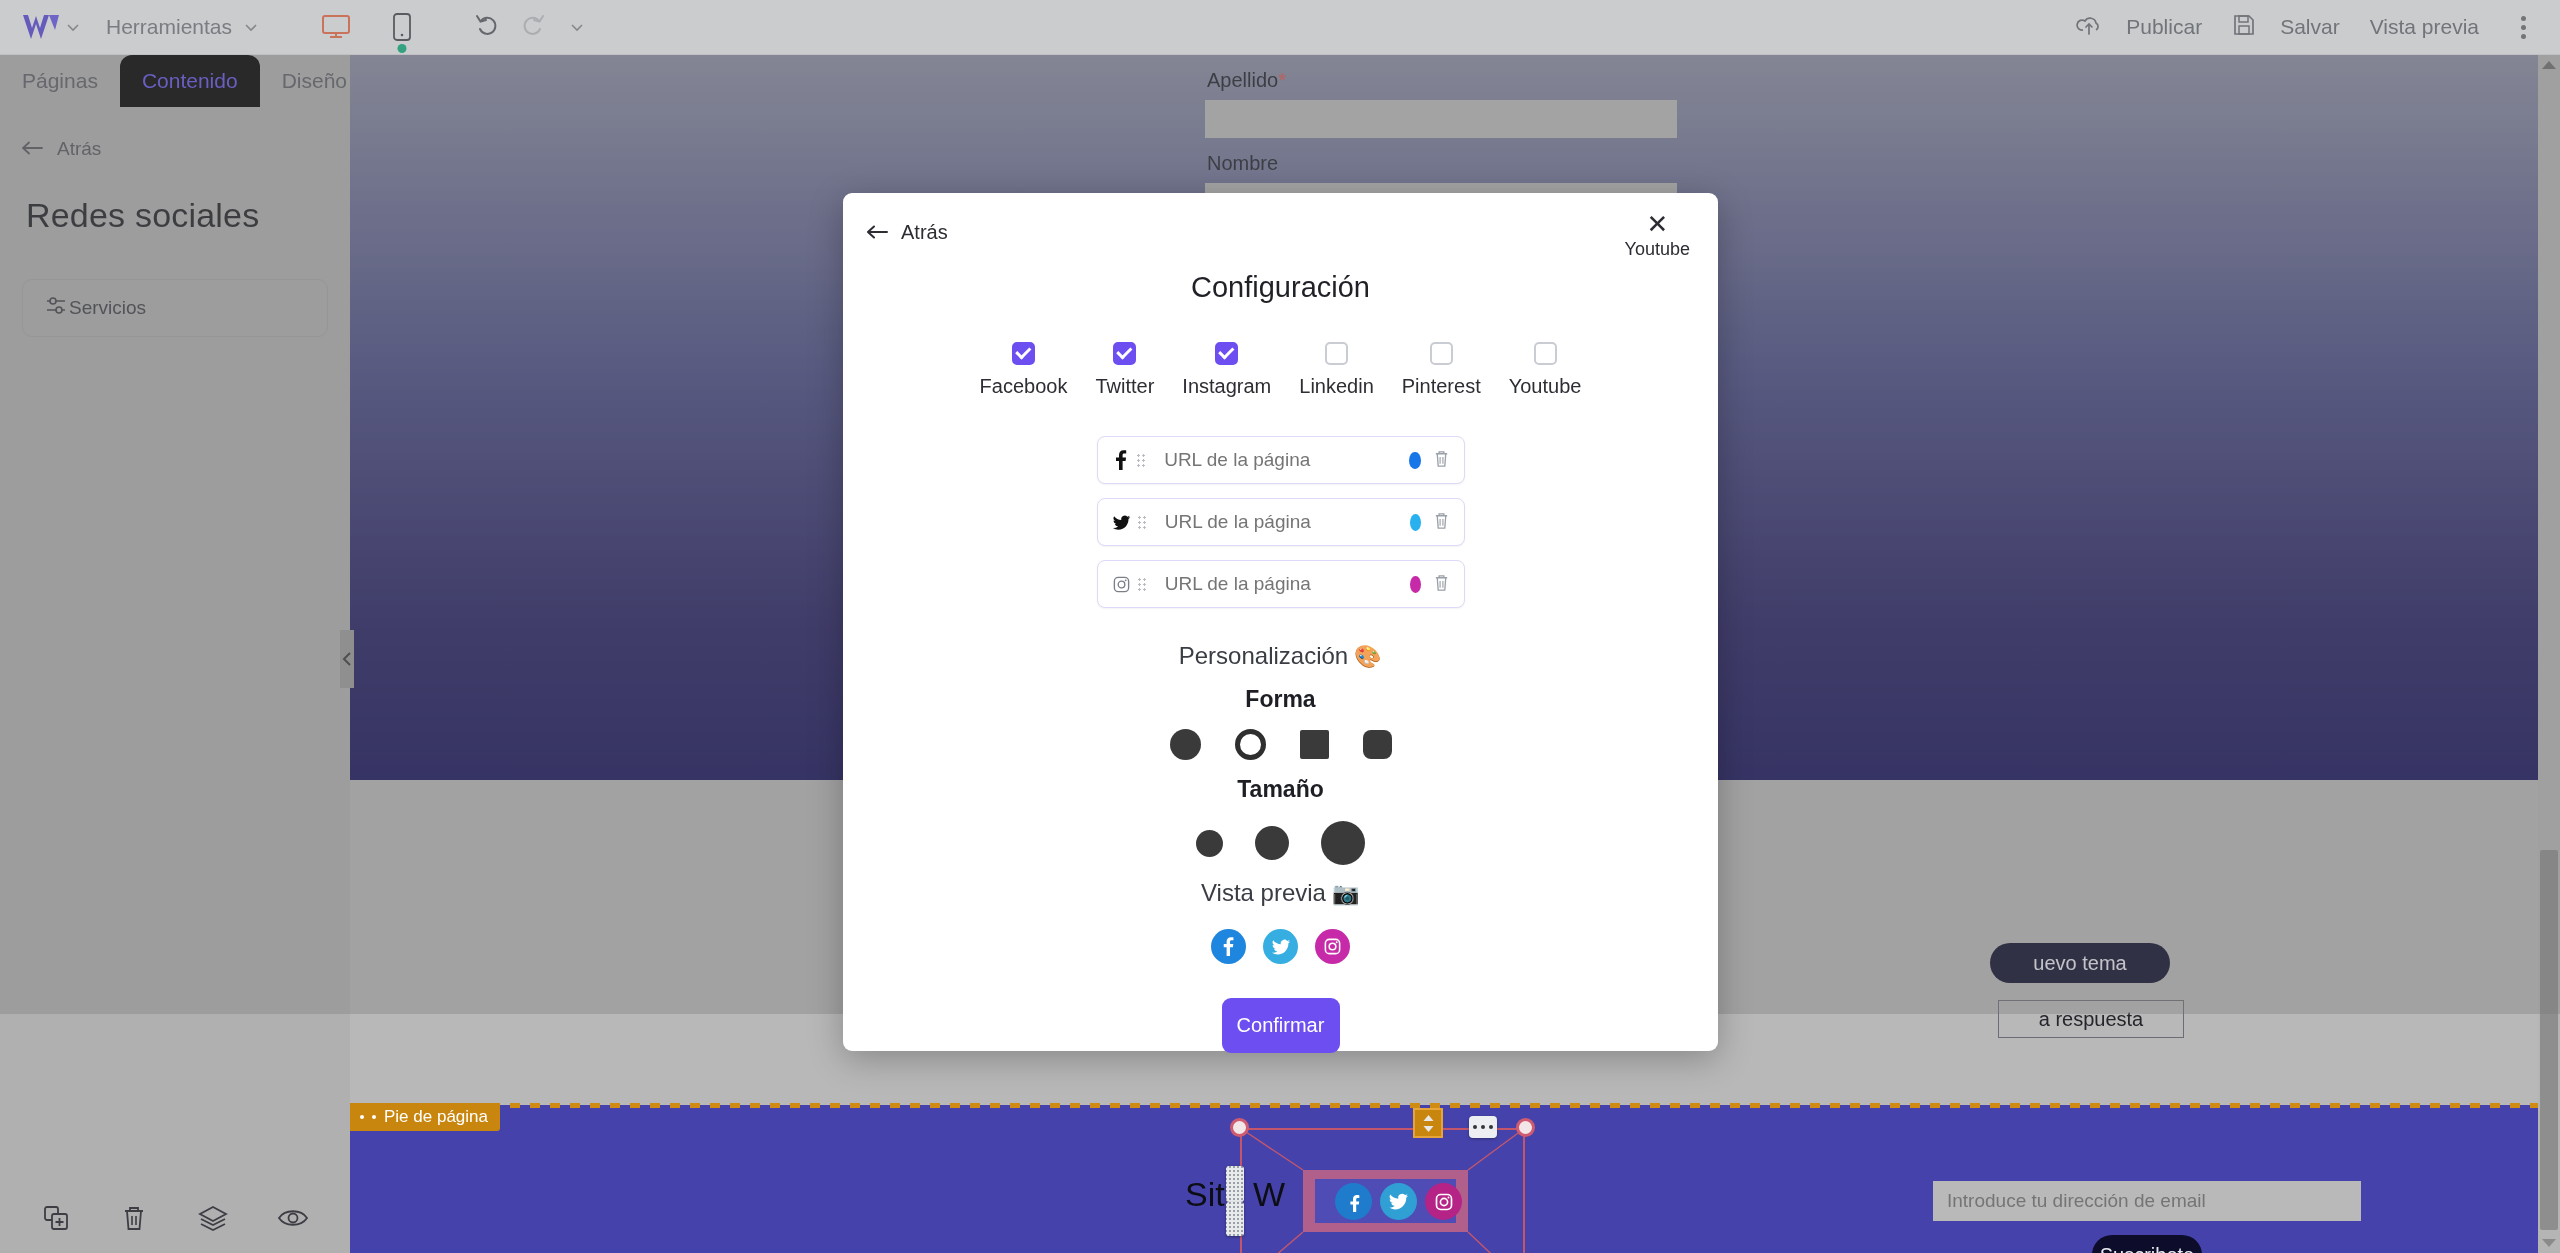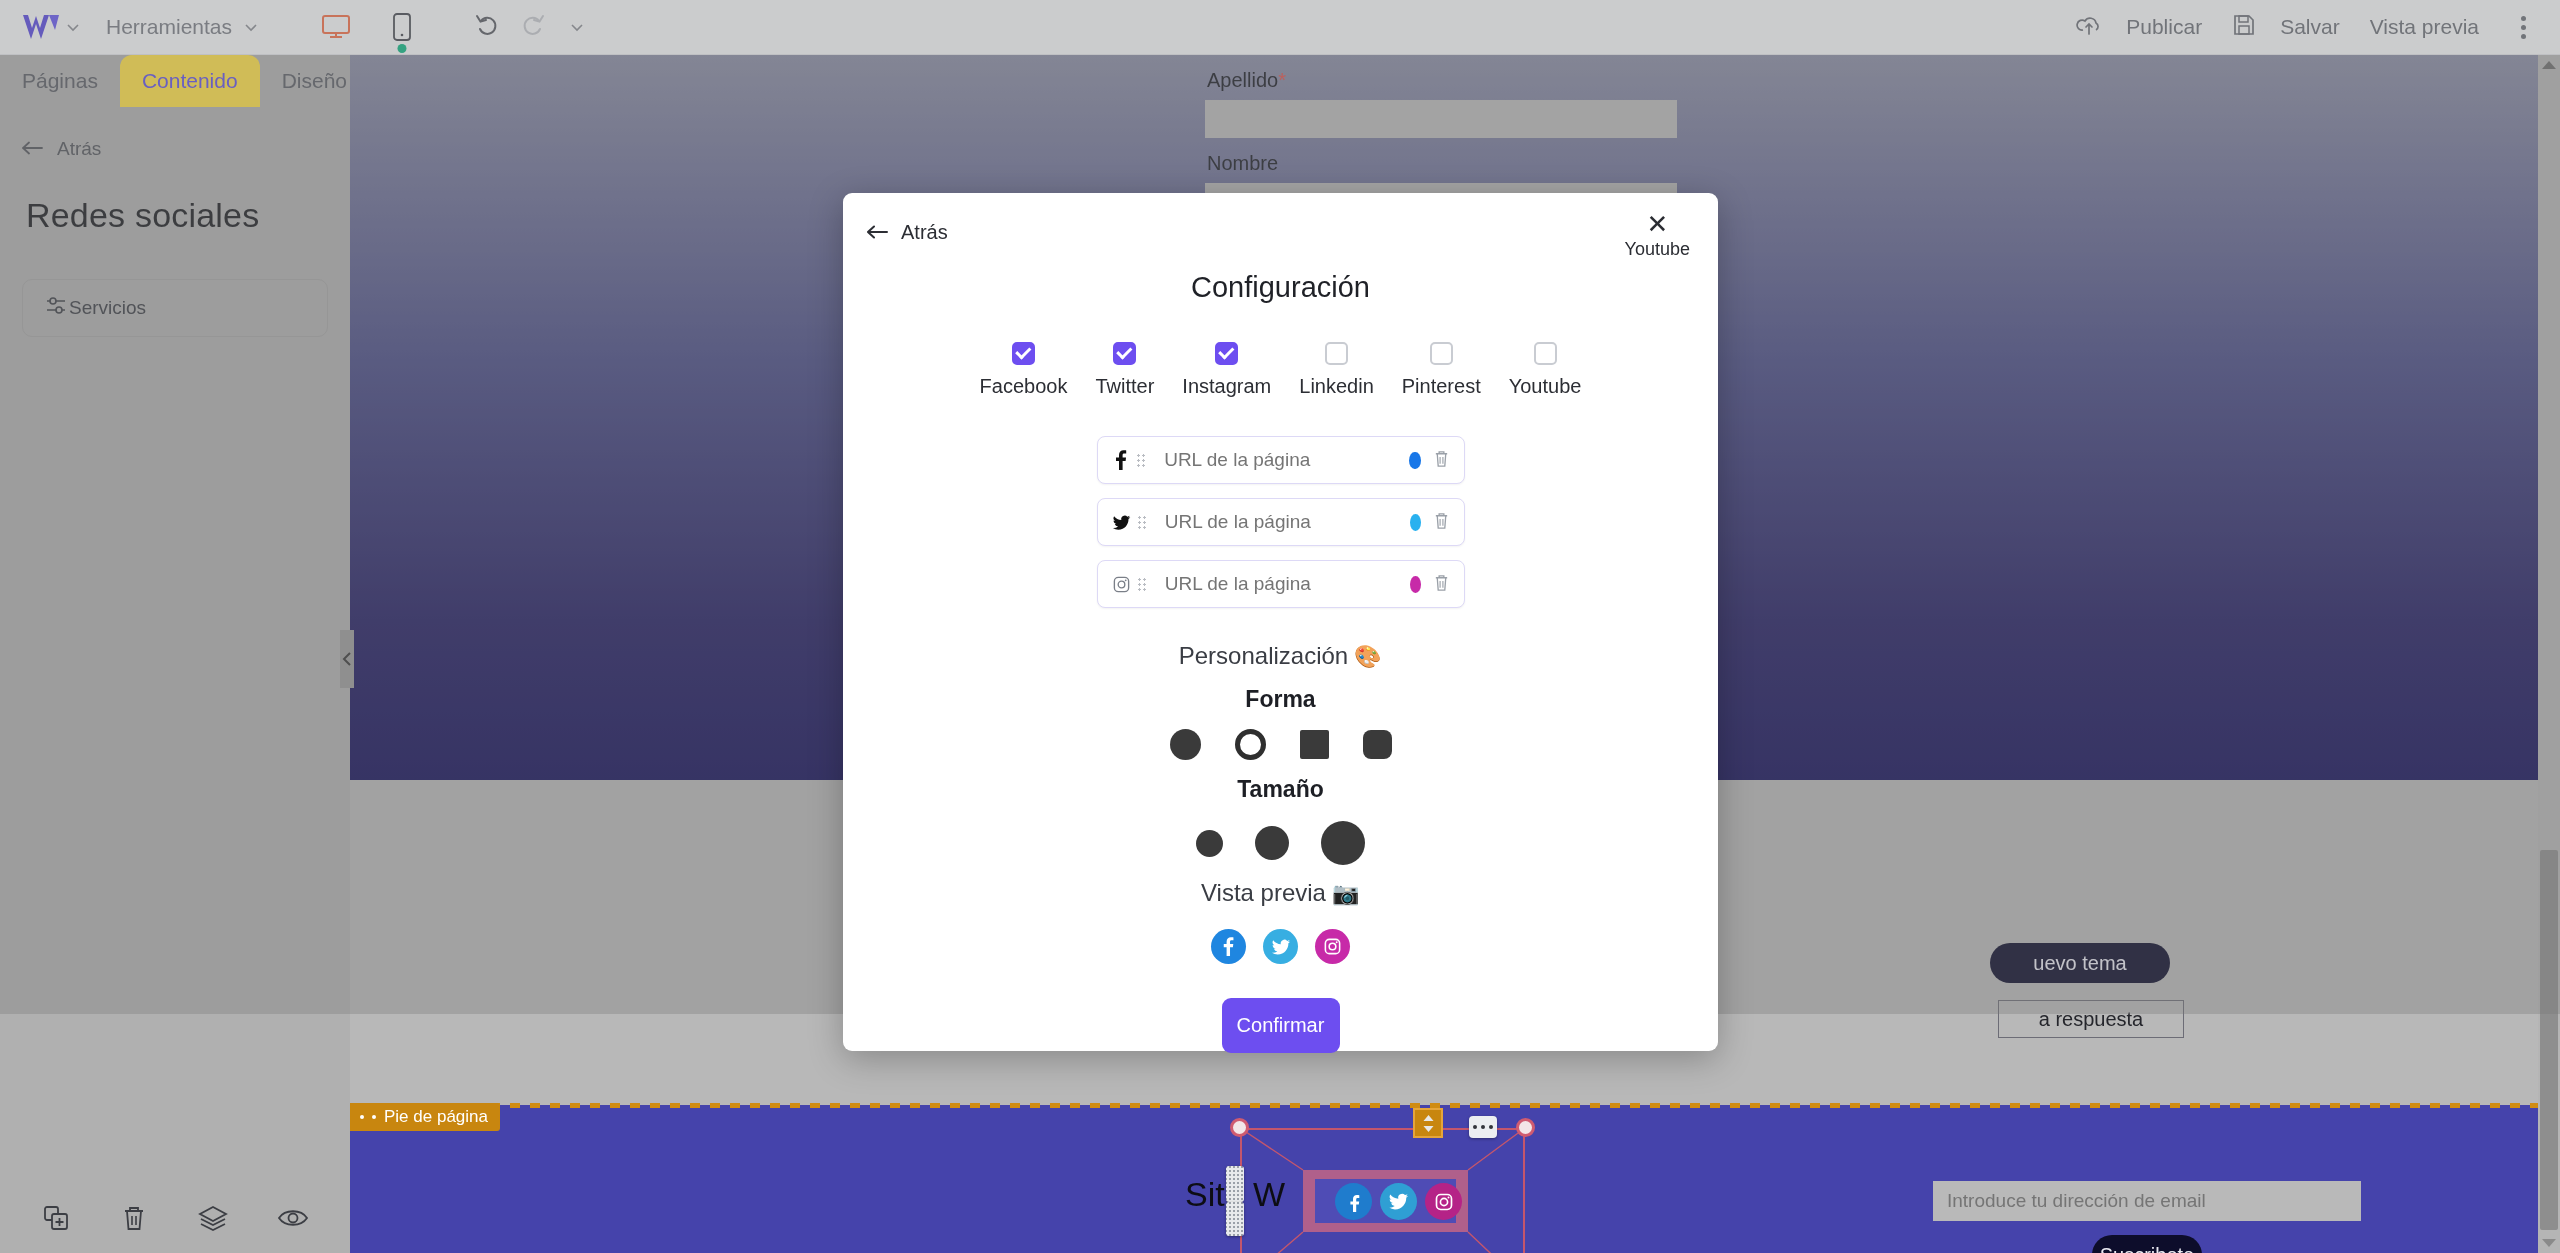--- a/index.html
+++ b/index.html
@@ -32,21 +32,21 @@
   
   .leftpanel {
     position: absolute; left: 0; top: 55px; width: 350px; height: 1198px;
     background: #b0b0b0; z-index: 40;
   }
   .tabs { display: flex; height: 55px; }
   .tab {
     font-size: 21px; color: #5d6068; padding: 0 22px; height: 52px;
     display: flex; align-items: center; justify-content: center;
   }
-  .tab.active { color: #6152e8; background: #fde047; border-radius: 12px 12px 0 0; }
+  .tab.active { color: #6152e8; background: #000000; border-radius: 12px 12px 0 0; }
   .back-row { display: flex; align-items: center; gap: 13px; padding: 28px 0 0 22px; color: #55585f; font-size: 19px; }
   .panel-title { font-size: 34px; color: #1d1f24; padding: 36px 0 0 26px; font-weight: 400; letter-spacing: .2px; }
   .svc-card {
     margin: 44px 22px 0 22px; height: 58px; border: 1px solid #a6a6a6; border-radius: 10px;
     display: flex; align-items: center; padding-left: 22px; color: #3e4148; font-size: 19px;
   }
   .bottom-tools {
     position: absolute; left: 0; bottom: 0; width: 350px; height: 66px;
     display: flex; align-items: center; justify-content: space-around; padding: 0 16px;
   }

